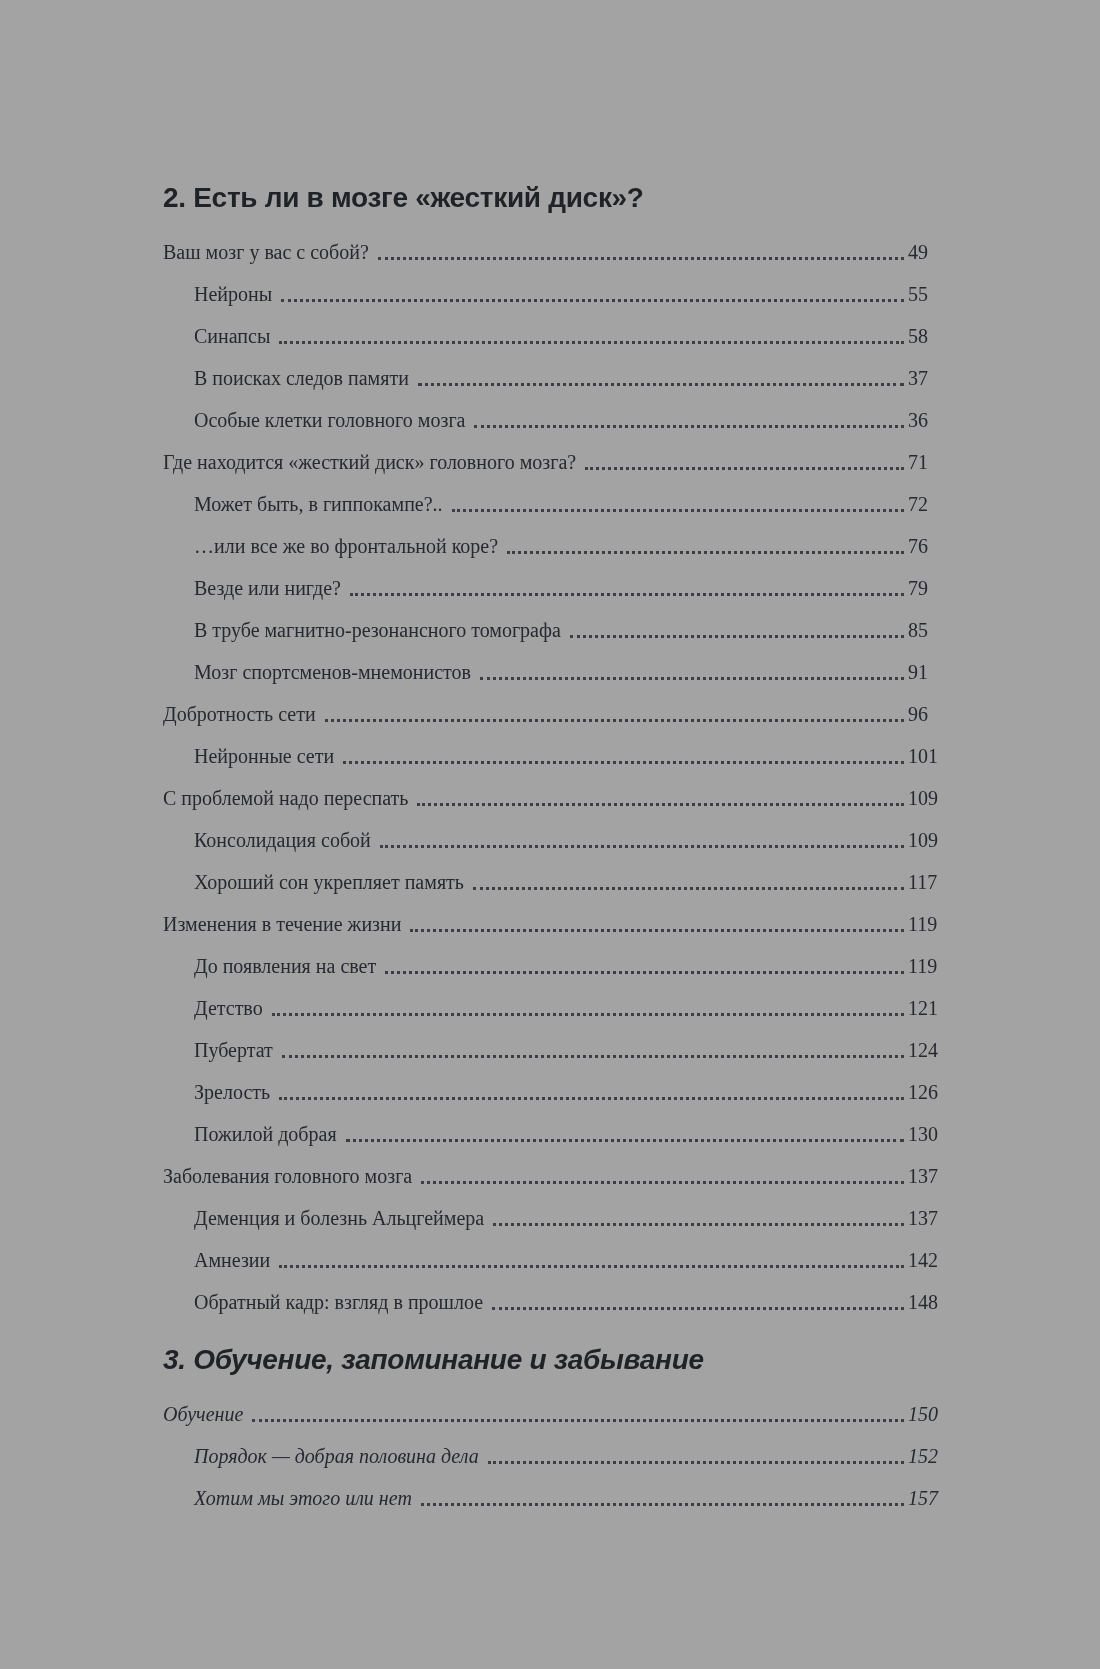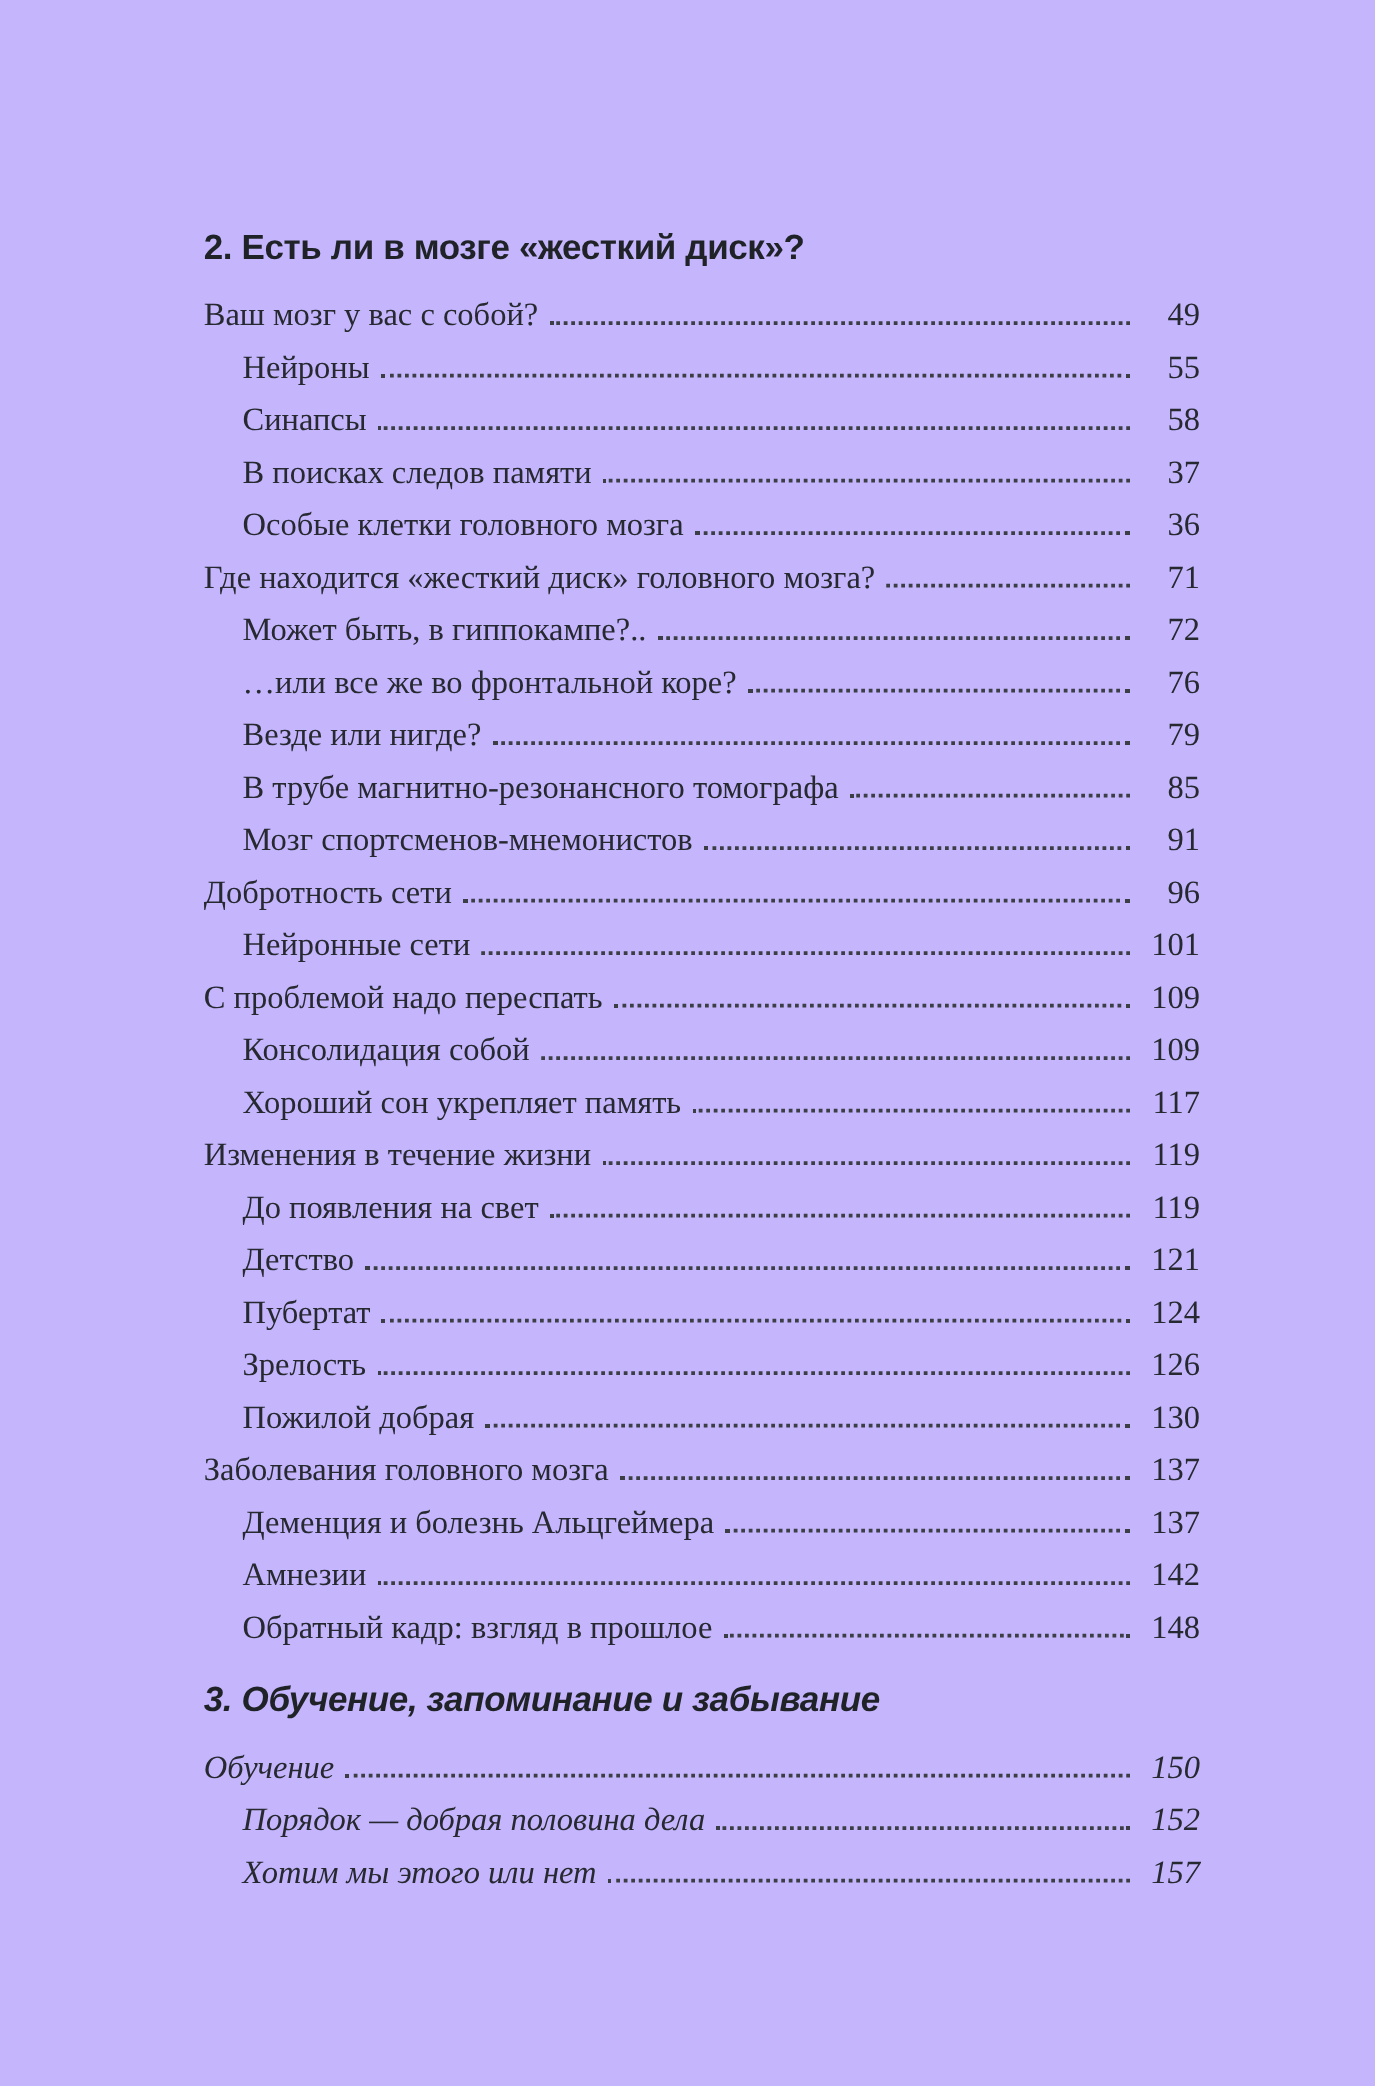--- a/index.html
+++ b/index.html
@@ -5,21 +5,21 @@
   html, body {
     margin: 0;
     padding: 0;
     background: #ffffff;
   }
   .page {
     position: relative;
     width: 1100px;
     height: 1669px;
     margin: 0 auto;
-    background: #c4b5fd;
+    background: #a3a3a3;
     color: #262930;
     box-sizing: border-box;
     padding: 183px 140px 0 163px;
     overflow: hidden;
     font-family: "Liberation Serif", serif;
   }
   .section-heading {
     font-family: "Liberation Sans", sans-serif;
     font-weight: 700;
     font-size: 28px;
@@ -38,21 +38,21 @@
   .toc-group {
     margin: 0 0 9px 0;
     padding: 0;
   }
   .toc-group + .toc-group {
     margin-top: 9px;
   }
   .toc-row {
     display: flex;
     align-items: flex-end;
-    font-size: 26px;
+    font-size: 20px;
     line-height: 26px;
     margin: 16px 0 9px 0;
     color: #262930;
   }
   .toc-row.sub {
     padding-left: 31px;
   }
   .toc-title {
     white-space: nowrap;
     flex: 0 0 auto;
@@ -60,21 +60,21 @@
   .dot-leader {
     flex: 1 1 auto;
     min-width: 16px;
     height: 0;
     border-bottom: 3px dotted #3b3e44;
     margin: 0 4px 5px 9px;
   }
   .toc-page {
     flex: 0 0 auto;
     width: 52px;
-    text-align: right;
+    text-align: left;
     white-space: nowrap;
     color: #262930;
   }
 </style>
 </head>
 <body>
 
 <div class="page">
   <div id="toc-root">
       <div class="section">

